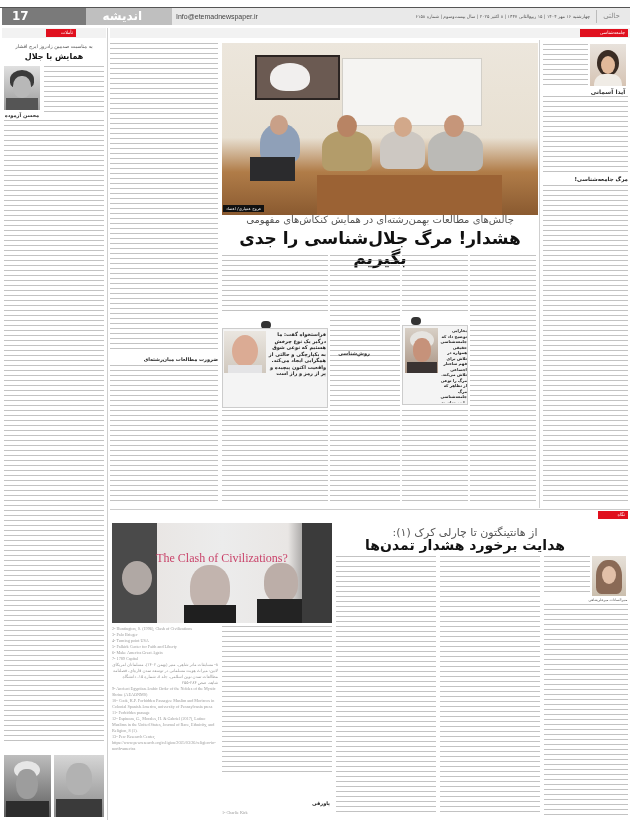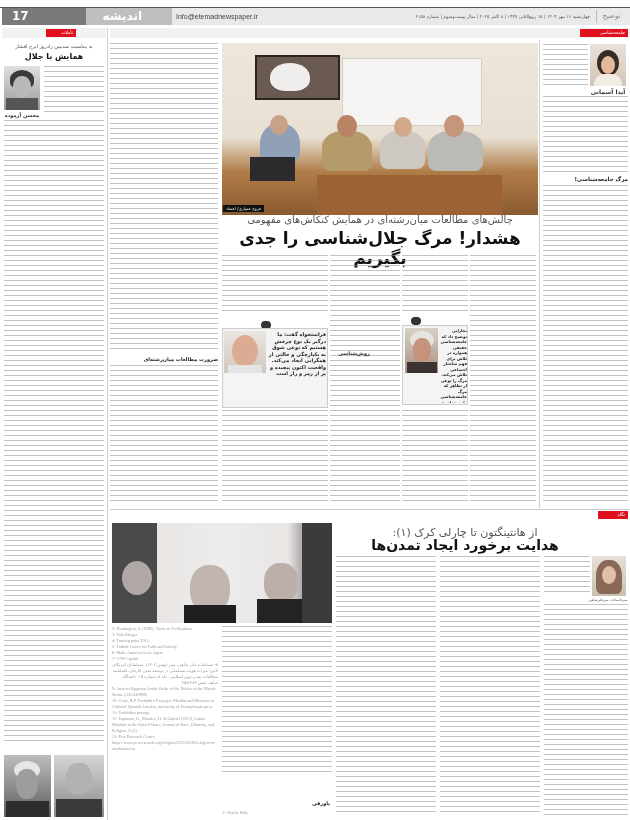--- a/index.html
+++ b/index.html
@@ -28,21 +28,21 @@
   .bubble { width: 10px; height: 8px; background: #333; border-radius: 4px; }
 </style>
 </head>
 <body>
 
 <div class="abs masthead"></div>
 <div class="abs page-num">17</div>
 <div class="abs section-name">اندیشه</div>
 <div class="abs email">Info@etemadnewspaper.ir</div>
 <div class="abs dateline">چهارشنبه ۱۶ مهر ۱۴۰۴ | ۱۵ ربیع‌الثانی ۱۴۴۷ | ۸ اکتبر ۲۰۲۵ | سال بیست‌وسوم | شماره ۶۱۵۸</div>
-<div class="abs logo">توضیح</div>
+<div class="abs logo">حالتی</div>
 
 <div class="abs subbar" style="left:2px;width:104px;"></div>
 <div class="abs subbar" style="left:110px;width:520px;"></div>
 <div class="abs red-tag" style="left:46px;top:29px;width:30px;">تأملات</div>
 <div class="abs red-tag" style="left:580px;top:29px;width:48px;">جامعه‌شناسی</div>
 
 <div class="abs vline" style="left:107px;top:28px;height:792px;"></div>
 <div class="abs vline" style="left:539px;top:40px;height:468px;"></div>
 <div class="abs" style="left:110px;top:509px;width:520px;height:1px;background:#ccc;"></div>
 
@@ -67,21 +67,21 @@
   <div style="position:absolute;left:115px;top:72px;width:20px;height:22px;border-radius:50%;background:#b88464;"></div>
   <div style="position:absolute;left:158px;top:88px;width:45px;height:38px;border-radius:40% 40% 8px 8px;background:#cdc8c2;"></div>
   <div style="position:absolute;left:172px;top:74px;width:18px;height:20px;border-radius:50%;background:#d2a88a;"></div>
   <div style="position:absolute;left:206px;top:88px;width:55px;height:40px;border-radius:40% 40% 8px 8px;background:#bbbab6;"></div>
   <div style="position:absolute;left:222px;top:72px;width:20px;height:22px;border-radius:50%;background:#c6967a;"></div>
   <div style="position:absolute;left:28px;top:114px;width:45px;height:24px;background:#2b2b2d;"></div>
   <div style="position:absolute;left:95px;top:132px;width:185px;height:40px;background:#9b6234;"></div>
 </div>
 <div class="abs photo-credit">عروج عنبیاری/ اعتماد</div>
 
-<div class="abs headline-sub">چالش‌های مطالعات میان‌رشته‌ای در همایش کنکاش‌های مفهومی</div>
+<div class="abs headline-sub">چالش‌های مطالعات بهمن‌رشته‌ای در همایش کنکاش‌های مفهومی</div>
 <div class="abs headline-main">هشدار! مرگ جلال‌شناسی را جدی بگیریم</div>
 
 <div class="abs txtlines" style="left:470px;top:255px;width:66px;height:250px;"></div>
 <div class="abs txtlines" style="left:402px;top:255px;width:66px;height:60px;"></div>
 <div class="abs txtlines" style="left:330px;top:255px;width:70px;height:250px;"></div>
 <div class="abs txtlines" style="left:222px;top:255px;width:106px;height:60px;"></div>
 
 <div class="abs bubble" style="left:411px;top:317px;"></div>
 <div class="abs" style="left:402px;top:325px;width:66px;height:80px;border:1px solid #ccc;background:#f4f4f4;"></div>
 <div class="abs photo" style="left:405px;top:328px;width:33px;height:45px;background:linear-gradient(#d8d0c6,#a89282);">
@@ -122,40 +122,41 @@
   <div style="position:absolute;left:12px;top:14px;width:22px;height:30px;border-radius:45%;background:#9d9d9d;"></div>
   <div style="position:absolute;left:2px;top:46px;width:43px;height:16px;background:#2d2d2d;"></div>
 </div>
 <div class="abs photo" style="left:54px;top:755px;width:50px;height:62px;background:linear-gradient(#d6d6d6,#8a8a8a);">
   <div style="position:absolute;left:12px;top:8px;width:26px;height:32px;border-radius:45%;background:#b2b2b2;"></div>
   <div style="position:absolute;left:2px;top:44px;width:46px;height:18px;background:#3a3a3a;"></div>
 </div>
 
 <div class="abs red-tag" style="left:598px;top:511px;width:30px;">نگاه</div>
 <div class="abs h2-sub">از هانتینگتون تا چارلی کرک (۱):</div>
-<div class="abs h2-main">هدایت برخورد ایجاد تمدن‌ها</div>
+<div class="abs h2-main">هدایت برخورد هشدار تمدن‌ها</div>
 
 <div class="abs photo" style="left:592px;top:556px;width:34px;height:40px;background:linear-gradient(#e6e0d8,#cbbfae);">
   <div style="position:absolute;left:4px;top:4px;width:26px;height:34px;border-radius:45% 45% 20% 20%;background:#8a6a56;"></div>
   <div style="position:absolute;left:10px;top:10px;width:14px;height:18px;border-radius:50%;background:#e2c0a8;"></div>
 </div>
 <div class="abs" style="left:588px;top:598px;width:40px;font-size:3.5px;color:#555;direction:rtl;text-align:center;">منیرالسادات میرعلی‌شاهی</div>
 <div class="abs txtlines" style="left:544px;top:556px;width:46px;height:40px;"></div>
 <div class="abs txtlines" style="left:544px;top:604px;width:84px;height:212px;"></div>
 <div class="abs txtlines" style="left:440px;top:556px;width:100px;height:260px;"></div>
 <div class="abs txtlines" style="left:336px;top:556px;width:100px;height:260px;"></div>
 
 <div class="abs photo" style="left:112px;top:523px;width:220px;height:100px;background:linear-gradient(90deg,#2d2d2d 0%,#e9e6e4 20%,#ececec 50%,#e9e6e4 80%,#2d2d2d 100%);">
   <div style="position:absolute;left:0;top:0;width:45px;height:100px;background:#4a4a4a;"></div>
   <div style="position:absolute;left:10px;top:38px;width:30px;height:34px;border-radius:50%;background:#b0a8a4;"></div>
   <div style="position:absolute;left:78px;top:42px;width:40px;height:48px;border-radius:45%;background:#c2b4ae;"></div>
   <div style="position:absolute;left:72px;top:82px;width:52px;height:18px;background:#1f1f1f;"></div>
   <div style="position:absolute;left:152px;top:40px;width:34px;height:40px;border-radius:45%;background:#bcaea8;"></div>
   <div style="position:absolute;left:145px;top:76px;width:50px;height:24px;background:#232323;"></div>
   <div style="position:absolute;left:190px;top:0;width:30px;height:100px;background:#3b3b3b;"></div>
+  <div style="position:absolute;left:40px;top:28px;width:140px;text-align:center;font-family:'Liberation Serif',serif;font-size:12px;color:#c9436a;">The Clash of Civilizations?</div>
 </div>
 
 <div class="abs" style="left:112px;top:626px;width:106px;height:190px;overflow:hidden;">
   <div class="ref">2- Huntington, S. (1996), Clash of Civilizations</div>
   <div class="ref">3- Palo Brieger</div>
   <div class="ref">4- Turning point USA</div>
   <div class="ref">5- Falkirk Center for Faith and Liberty</div>
   <div class="ref">6- Make America Great Again</div>
   <div class="ref">7- 1789 Capital</div>
   <div class="ref" style="direction:rtl;text-align:right;">۸- مسابقات ماتر شاهی، منیر (بهمن ۱۴۰۲)، مسلمانان امریکای لاتین: میراث هویت مسلمانی در توسعه تمدن قاره‌ای، فصلنامه مطالعات تمدن نوین اسلامی، جلد ۸، شماره ۱۵، دانشگاه شاهد، صص ۲۸۴-۲۵۵</div>

